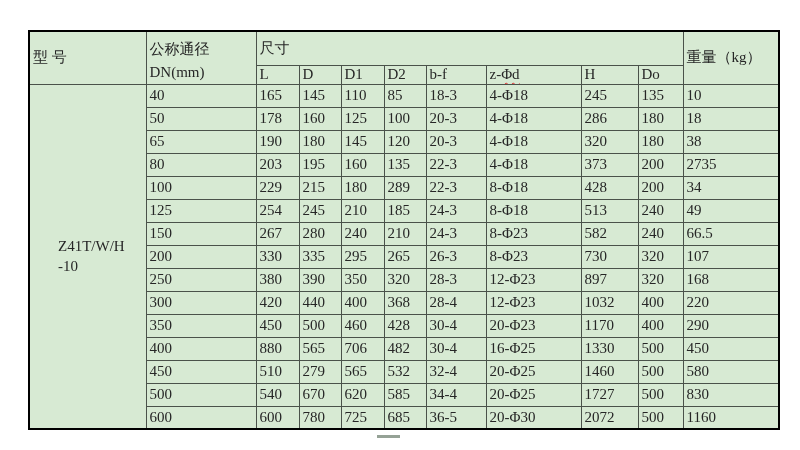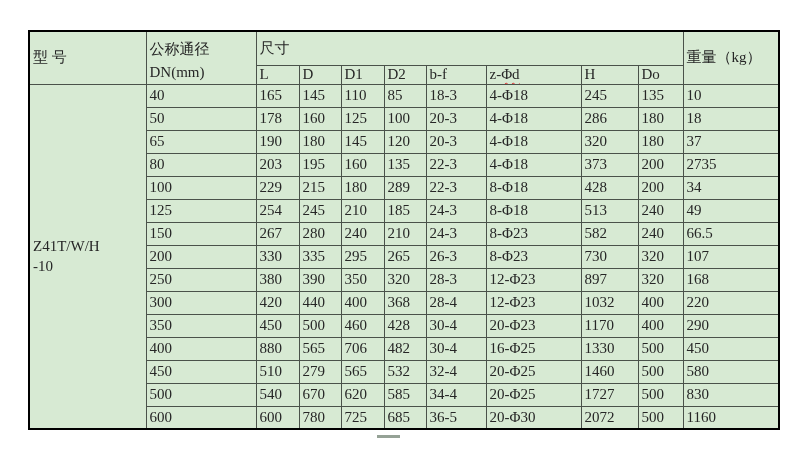--- a/index.html
+++ b/index.html
@@ -37,21 +37,21 @@
   th.dn-head { vertical-align: top; padding-top: 2px; }
   th.dn-head .dn-line1 { height: 30px; display: flex; align-items: center; }
   th.dims-head { vertical-align: top; padding-top: 3px; }
   .wavy {
     text-decoration: underline;
     text-decoration-style: wavy;
     text-decoration-color: #e03030;
     text-decoration-thickness: 1px;
     text-underline-offset: 3px;
   }
-  td.model-cell div { line-height: 20px; }
+  td.model-cell div { line-height: 20px; margin-left: 25px; }
   .artifact {
     position: absolute;
     left: 377px; top: 435px;
     width: 23px; height: 3px;
     background: #95a296;
   }
 </style>
 </head>
 <body>
 
@@ -122,21 +122,21 @@
       <tr>
         <td>65</td>
         <td>190</td>
         <td>180</td>
         <td>145</td>
         <td>120</td>
         <td>20-3</td>
         <td>4-Φ18</td>
         <td>320</td>
         <td>180</td>
-        <td>37</td>
+        <td>38</td>
       </tr>
       <tr>
         <td>80</td>
         <td>203</td>
         <td>195</td>
         <td>160</td>
         <td>135</td>
         <td>22-3</td>
         <td>4-Φ18</td>
         <td>373</td>

